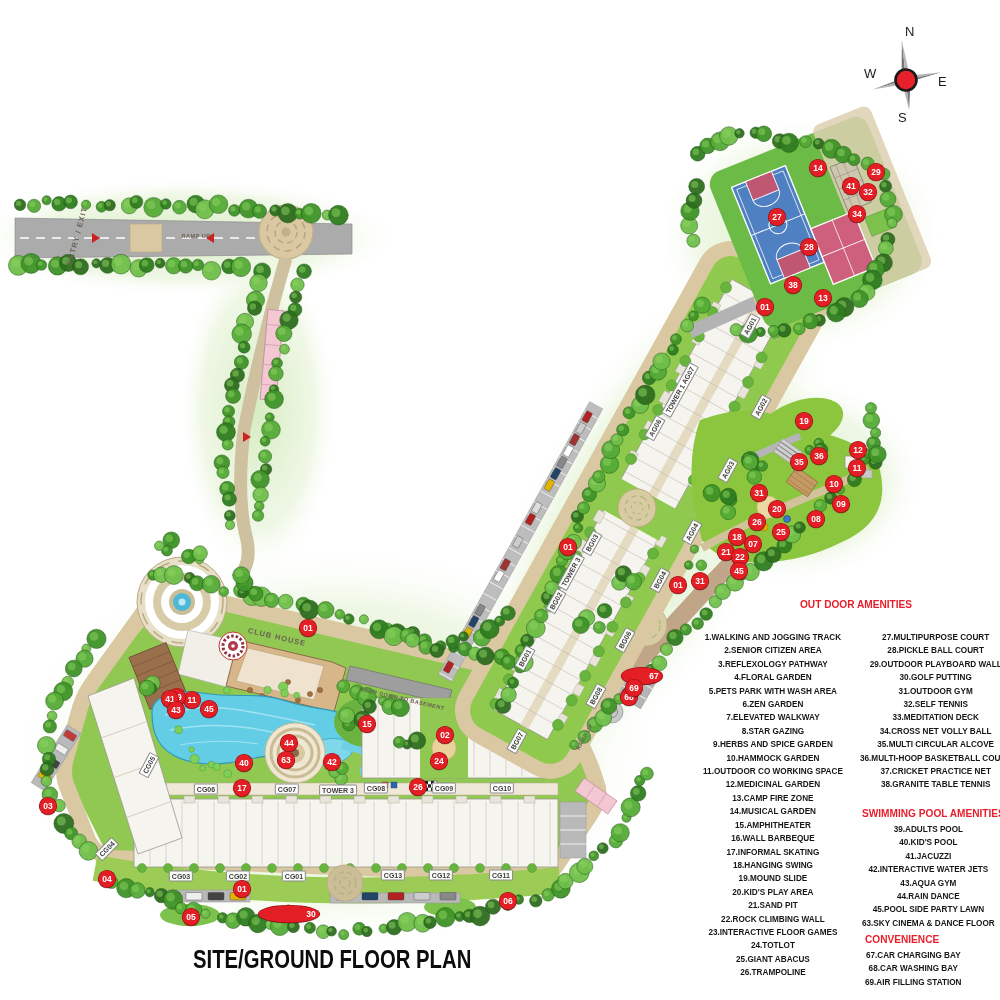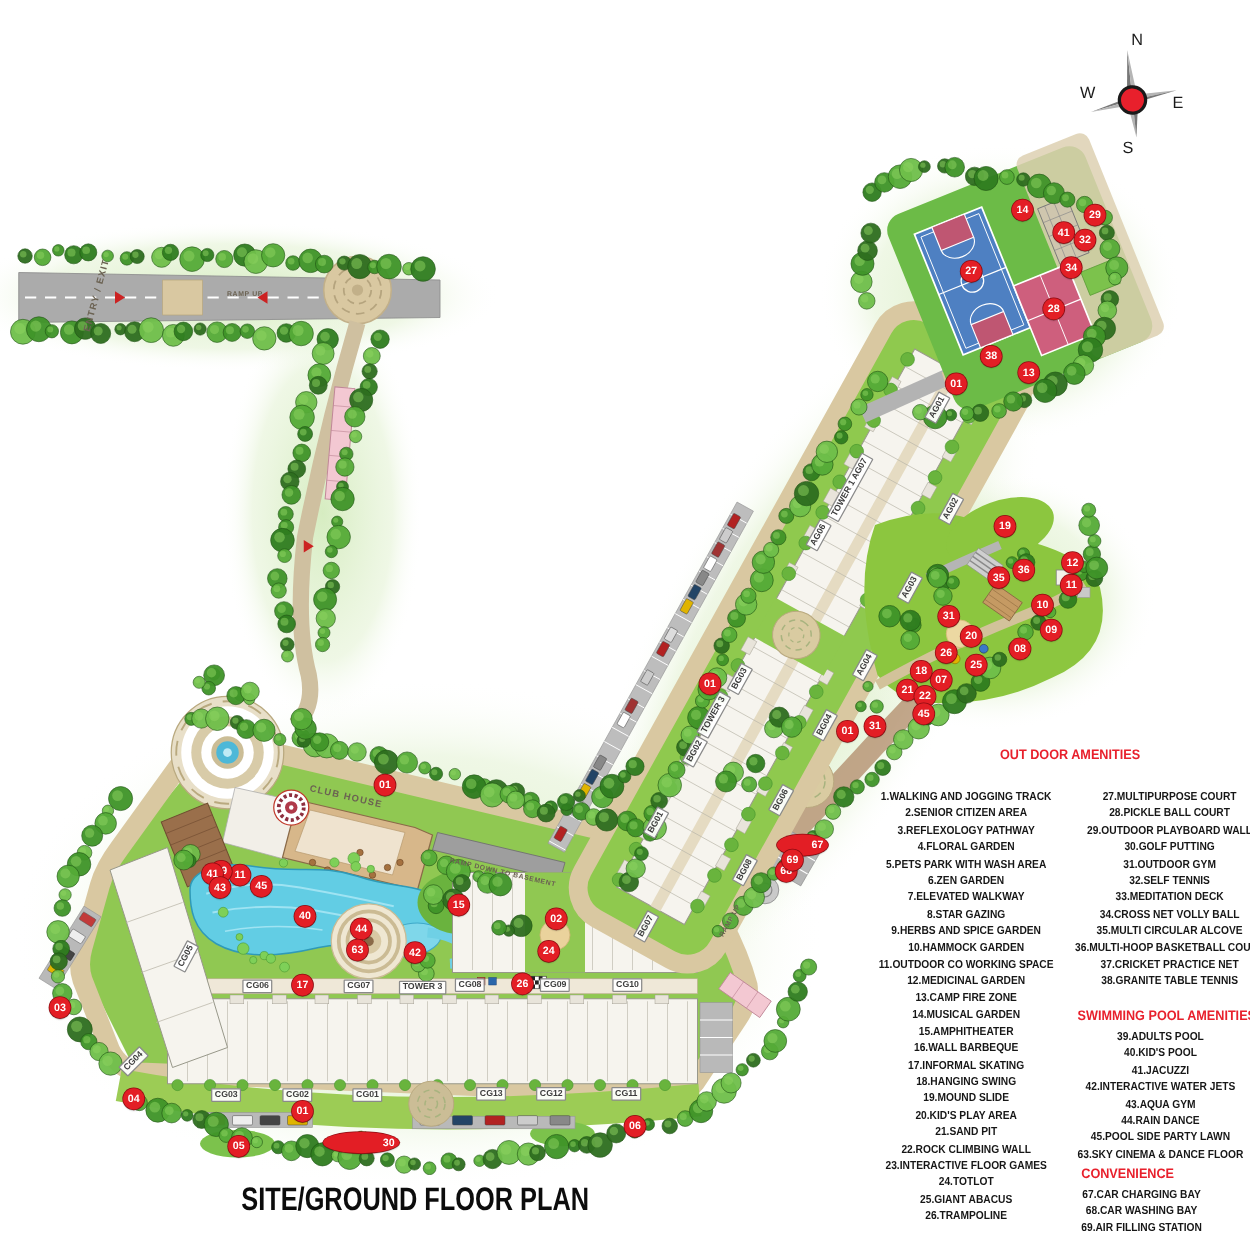--- a/index.html
+++ b/index.html
@@ -1307,34 +1307,34 @@
       <div class="marker" style="left: 737px; top: 537px; transform: translate(-50%, -50%) rotate(0deg);">18</div>
       <div class="marker" style="left: 804px; top: 421px; transform: translate(-50%, -50%) rotate(0deg);">19</div>
       <div class="marker" style="left: 777px; top: 509px; transform: translate(-50%, -50%) rotate(0deg);">20</div>
       <div class="marker" style="left: 726px; top: 552px; transform: translate(-50%, -50%) rotate(0deg);">21</div>
       <div class="marker" style="left: 740px; top: 557px; transform: translate(-50%, -50%) rotate(0deg);">22</div>
       <div class="marker" style="left: 418px; top: 787px; transform: translate(-50%, -50%) rotate(0deg);">26</div>
       <div class="marker" style="left: 439px; top: 761px; transform: translate(-50%, -50%) rotate(0deg);">24</div>
       <div class="marker" style="left: 781px; top: 532px; transform: translate(-50%, -50%) rotate(0deg);">25</div>
       <div class="marker" style="left: 757px; top: 522px; transform: translate(-50%, -50%) rotate(0deg);">26</div>
       <div class="marker" style="left: 777px; top: 217px; transform: translate(-50%, -50%) rotate(0deg);">27</div>
-      <div class="marker" style="left: 843px; top: 247px; transform: translate(-50%, -50%) rotate(0deg);">28</div>
+      <div class="marker" style="left: 809px; top: 247px; transform: translate(-50%, -50%) rotate(0deg);">28</div>
       <div class="marker" style="left: 876px; top: 172px; transform: translate(-50%, -50%) rotate(0deg);">29</div>
       <div class="marker" style="left: 289px; top: 914px; transform: translate(-50%, -50%) rotate(0deg); padding-left: 44px;">30</div>
       <div class="marker" style="left: 759px; top: 493px; transform: translate(-50%, -50%) rotate(0deg);">31</div>
       <div class="marker" style="left: 700px; top: 581px; transform: translate(-50%, -50%) rotate(0deg);">31</div>
       <div class="marker" style="left: 868px; top: 192px; transform: translate(-50%, -50%) rotate(0deg);">32</div>
       <div class="marker" style="left: 739px; top: 571px; transform: translate(-50%, -50%) rotate(0deg);">45</div>
       <div class="marker" style="left: 857px; top: 214px; transform: translate(-50%, -50%) rotate(0deg);">34</div>
       <div class="marker" style="left: 799px; top: 462px; transform: translate(-50%, -50%) rotate(0deg); text-align: center;">35</div>
       <div class="marker" style="left: 819px; top: 456px; transform: translate(-50%, -50%) rotate(0deg);">36</div>
       <div class="marker" style="left: 851px; top: 186px; transform: translate(-50%, -50%) rotate(0deg);">41</div>
       <div class="marker" style="left: 793px; top: 285px; transform: translate(-50%, -50%) rotate(0deg);">38</div>
       <div class="marker" style="left: 177px; top: 697px; transform: translate(-50%, -50%) rotate(0deg);">39</div>
-      <div class="marker" style="left: 244px; top: 733px; transform: translate(-50%, -50%) rotate(0deg);">40</div>
+      <div class="marker" style="left: 244px; top: 763px; transform: translate(-50%, -50%) rotate(0deg);">40</div>
       <div class="marker" style="left: 170px; top: 699px; transform: translate(-50%, -50%) rotate(0deg);">41</div>
       <div class="marker" style="left: 332px; top: 762px; transform: translate(-50%, -50%) rotate(0deg);">42</div>
       <div class="marker" style="left: 176px; top: 710px; transform: translate(-50%, -50%) rotate(0deg);">43</div>
       <div class="marker" style="left: 289px; top: 743px; transform: translate(-50%, -50%) rotate(0deg);">44</div>
       <div class="marker" style="left: 209px; top: 709px; transform: translate(-50%, -50%) rotate(0deg);">45</div>
       <div class="marker" style="left: 286px; top: 760px; transform: translate(-50%, -50%) rotate(0deg);">63</div>
       <div class="marker" style="left: 642px; top: 676px; transform: translate(-50%, -50%) rotate(0deg); padding-left: 24px;">67</div>
       <div class="marker" style="left: 629px; top: 697px; transform: translate(-50%, -50%) rotate(0deg);">68</div>
       <div class="marker" style="left: 634px; top: 688px; transform: translate(-50%, -50%) rotate(0deg);">69</div>
     </div>

